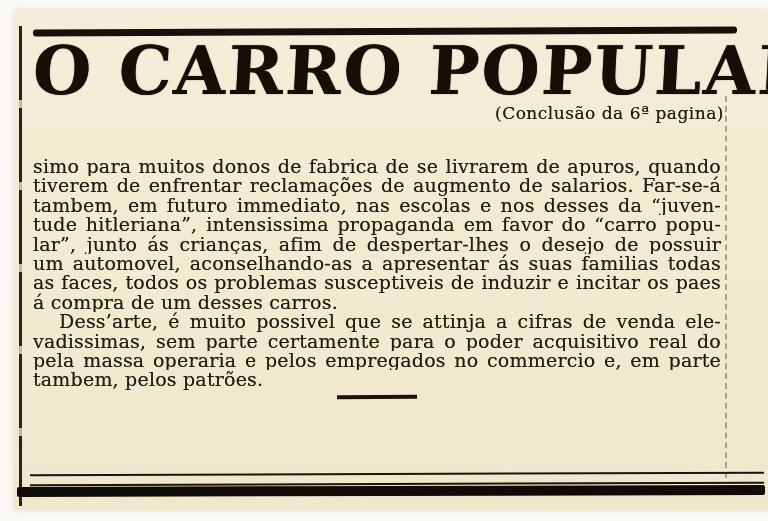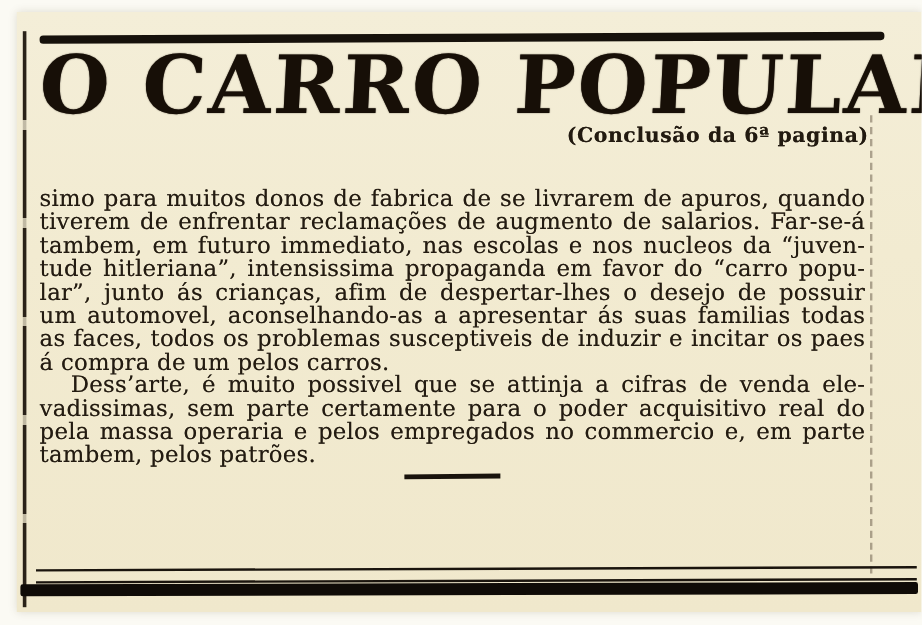--- a/index.html
+++ b/index.html
@@ -42,21 +42,21 @@
   .headline{
     position:absolute;left:19px;top:27px;width:692px;
     font-size:67px;line-height:1.02;font-weight:700;
     color:#170f07;letter-spacing:2px;white-space:nowrap;
     text-align:justify;text-align-last:justify;
     transform:skewX(-3deg);
     text-shadow:0 0 1px rgba(23,15,7,.85);
   }
   .continuation{
     position:absolute;right:44px;top:93px;
-    font-size:17px;font-weight:700;color:#221a10;letter-spacing:.5px;
+    font-size:17px;font-weight:400;color:#221a10;letter-spacing:.5px;
     text-shadow:0 0 .5px rgba(34,26,16,.7);
   }
   
   .body-col{
     position:absolute;left:19px;top:115px;width:688px;
     font-size:19px;font-weight:400;color:#231b11;
     text-shadow:0 0 .5px rgba(35,27,17,.65);
     margin-top:32px;
   }
   .line{
@@ -82,26 +82,26 @@
 
   <div class="headline">O CARRO POPULAR</div>
 
   <div class="continuation">(Conclusão da 6ª pagina)</div>
 
   <div class="body-col">
 
     <div>
       <div class="line">simo para muitos donos de fabrica de se livrarem de apuros, quando</div>
       <div class="line">tiverem de enfrentar reclamações de augmento de salarios. Far-se-á</div>
-      <div class="line">tambem, em futuro immediato, nas escolas e nos nucleos da “juven-</div>
+      <div class="line">tambem, em futuro immediato, nas escolas e nos desses da “juven-</div>
       <div class="line">tude hitleriana”, intensissima propaganda em favor do “carro popu-</div>
       <div class="line">lar”, junto ás crianças, afim de despertar-lhes o desejo de possuir</div>
       <div class="line">um automovel, aconselhando-as a apresentar ás suas familias todas</div>
       <div class="line">as faces, todos os problemas susceptiveis de induzir e incitar os paes</div>
-      <div class="line no-just">á compra de um pelos carros.</div>
+      <div class="line no-just">á compra de um desses carros.</div>
     </div>
 
     <div>
       <div class="line indent">Dess’arte, é muito possivel que se attinja a cifras de venda ele-</div>
       <div class="line">vadissimas, sem parte certamente para o poder acquisitivo real do</div>
       <div class="line">pela massa operaria e pelos empregados no commercio e, em parte</div>
       <div class="line no-just">tambem, pelos patrões.</div>
     </div>
 
     <div class="section-divider"></div>

